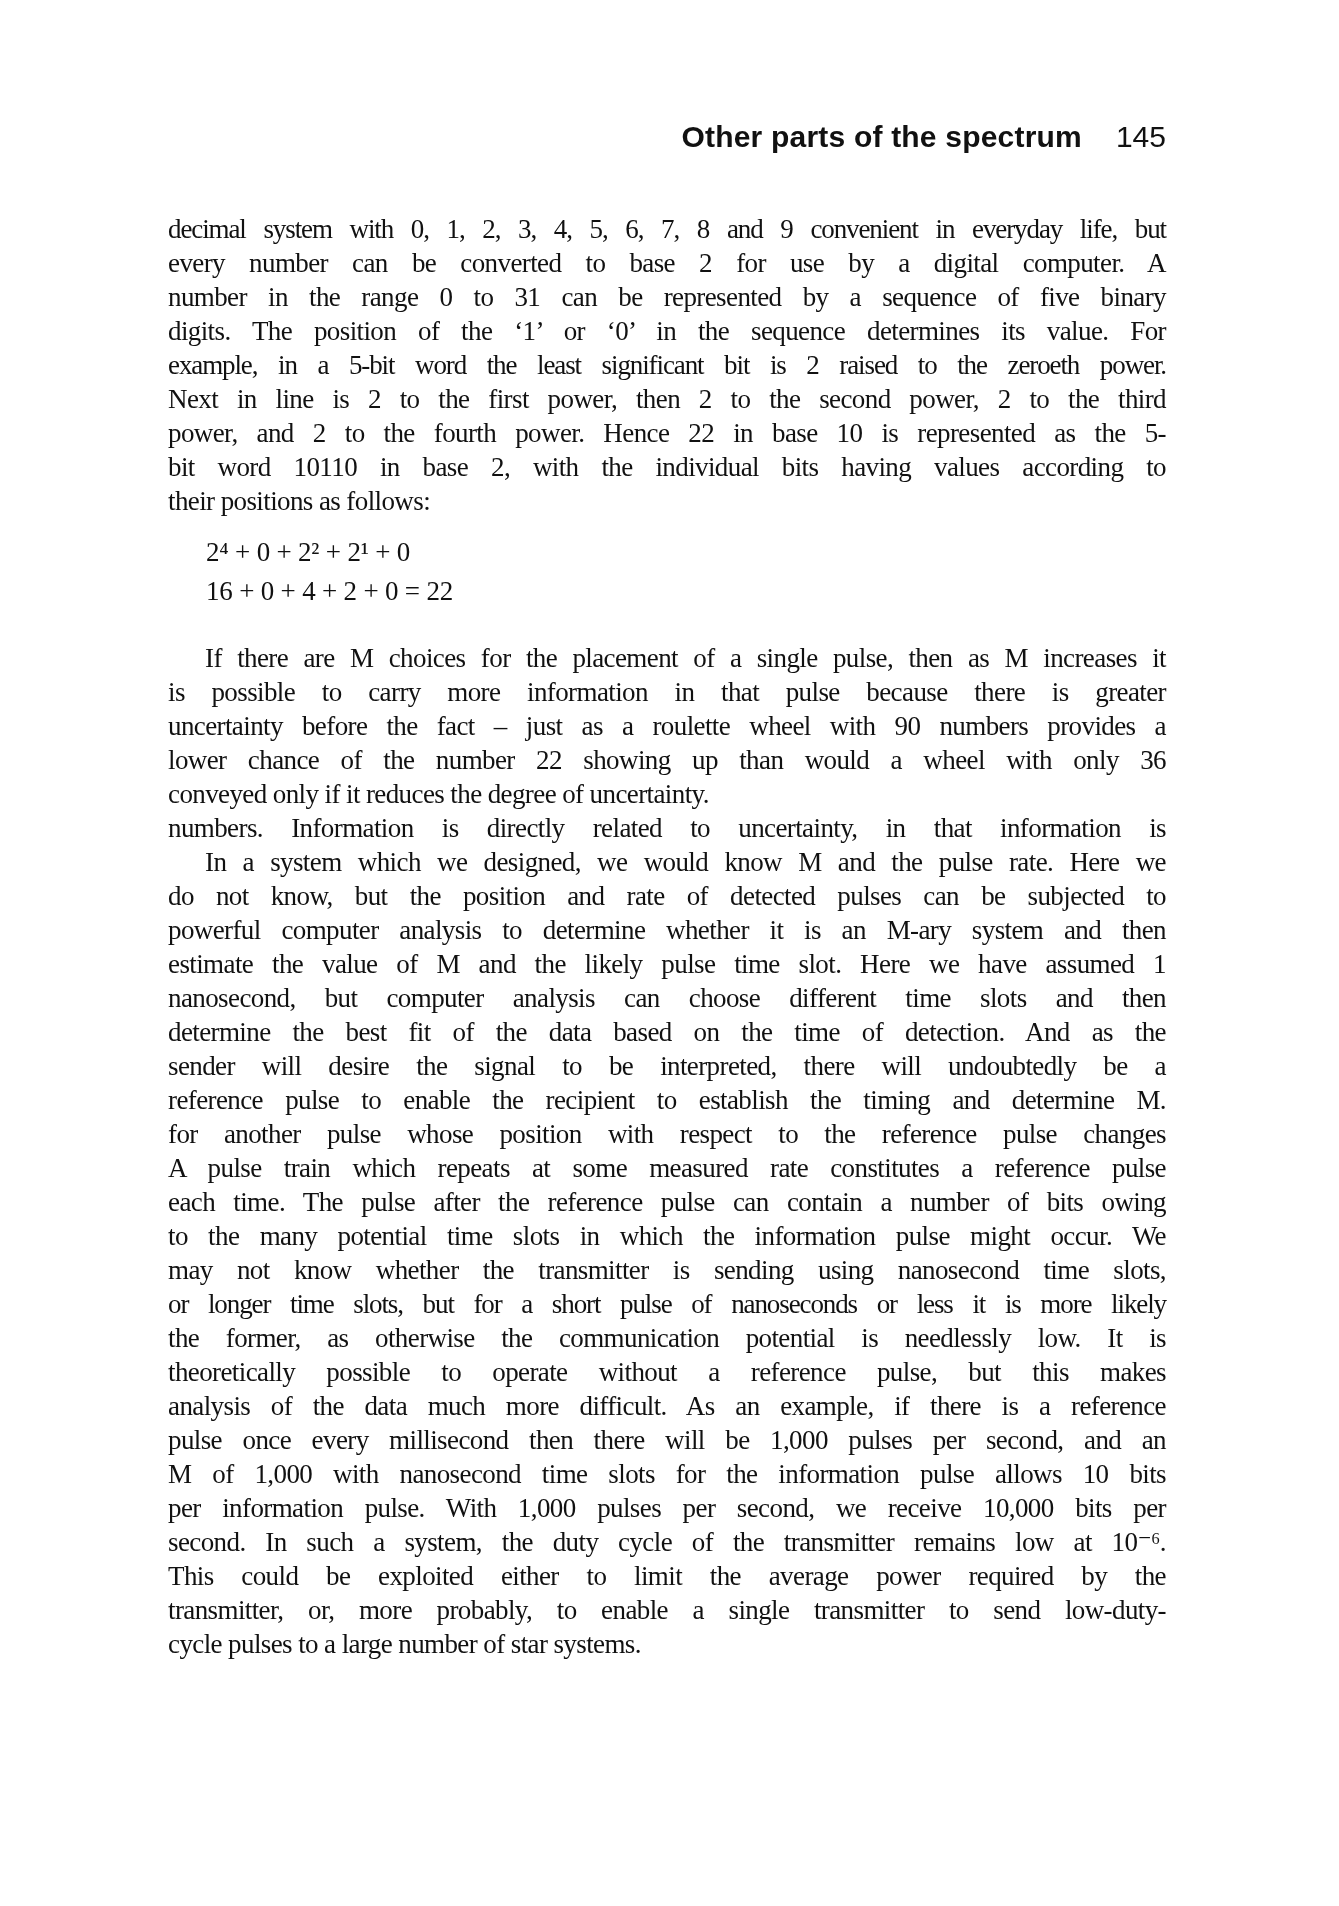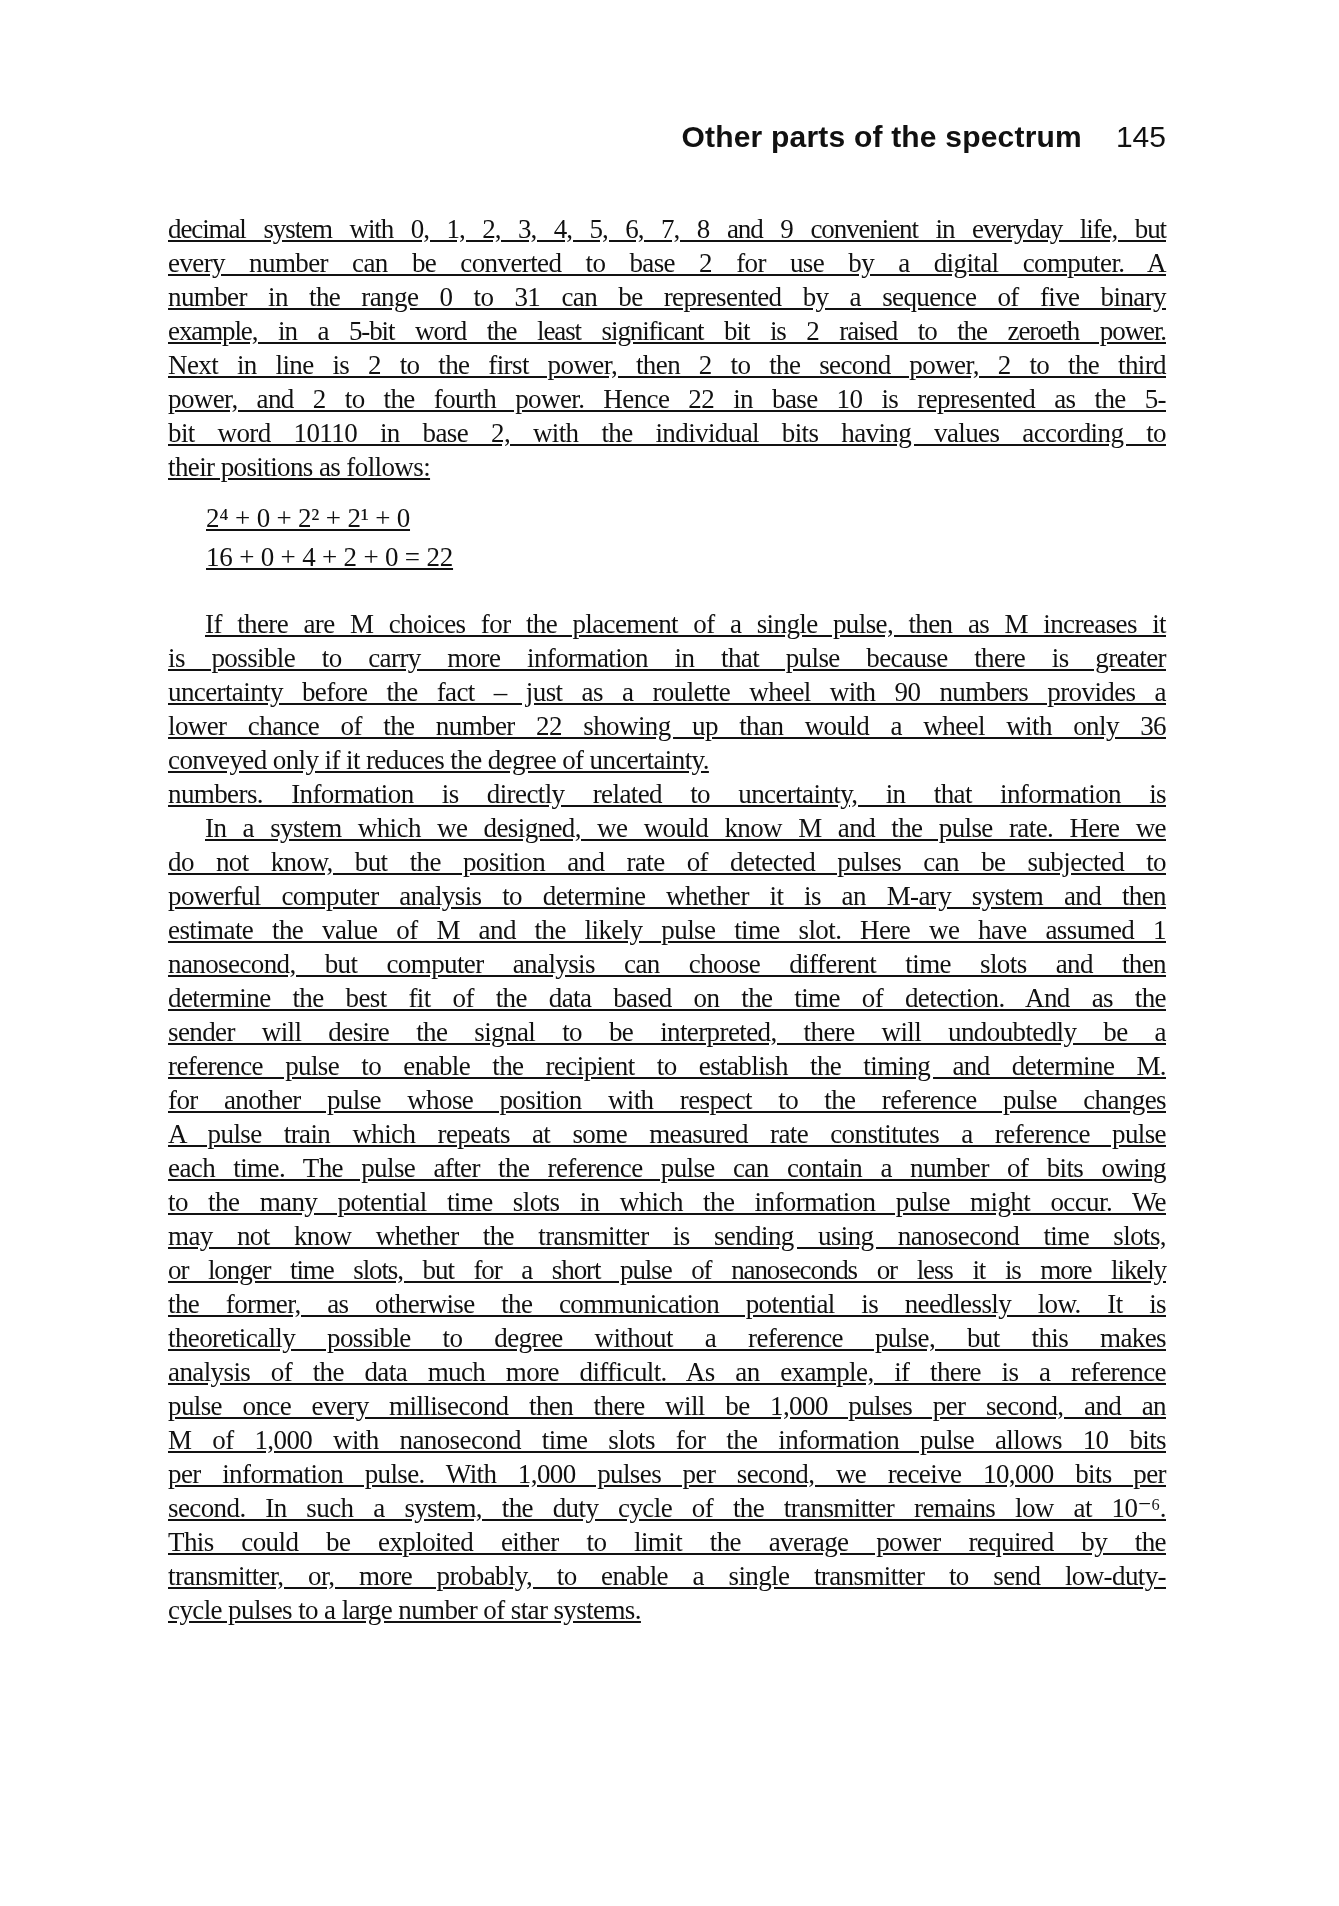--- a/index.html
+++ b/index.html
@@ -43,21 +43,20 @@
     font-weight: normal;
   }
   .body-text {
     position: absolute;
     left: 168px;
     width: 998px;
     top: 212px;
     font-size: 27px;
     line-height: 34px;
     letter-spacing: -0.6px;
-    text-decoration: underline;
   }
   .para { margin: 0; }
   .ln {
     text-align: justify;
     text-align-last: justify;
     white-space: normal;
   }
   .ln.last {
     text-align: center;
     text-align-last: left;
@@ -84,20 +83,21 @@
     <span class="htitle">Other parts of the spectrum</span>
     <span class="hpage">145</span>
   </div>
 
   <div class="body-text">
 
     <div class="para">
       <div class="ln tight">decimal system with 0, 1, 2, 3, 4, 5, 6, 7, 8 and 9 convenient in everyday life, but</div>
       <div class="ln">every number can be converted to base 2 for use by a digital computer. A</div>
       <div class="ln">number in the range 0 to 31 can be represented by a sequence of five binary</div>
+      <div class="ln">digits. The position of the ‘1’ or ‘0’ in the sequence determines its value. For</div>
       <div class="ln tight">example, in a 5-bit word the least significant bit is 2 raised to the zeroeth power.</div>
       <div class="ln">Next in line is 2 to the first power, then 2 to the second power, 2 to the third</div>
       <div class="ln">power, and 2 to the fourth power. Hence 22 in base 10 is represented as the 5-</div>
       <div class="ln">bit word 10110 in base 2, with the individual bits having values according to</div>
       <div class="ln last">their positions as follows:</div>
     </div>
 
     <div class="equation-block">
       <div class="eq-ln">2⁴ + 0 + 2² + 2¹ + 0</div>
       <div class="eq-ln">16 + 0 + 4 + 2 + 0 = 22</div>
@@ -121,21 +121,21 @@
       <div class="ln">determine the best fit of the data based on the time of detection. And as the</div>
       <div class="ln">sender will desire the signal to be interpreted, there will undoubtedly be a</div>
       <div class="ln">reference pulse to enable the recipient to establish the timing and determine M.</div>
       <div class="ln">for another pulse whose position with respect to the reference pulse changes</div>
       <div class="ln">A pulse train which repeats at some measured rate constitutes a reference pulse</div>
       <div class="ln">each time. The pulse after the reference pulse can contain a number of bits owing</div>
       <div class="ln">to the many potential time slots in which the information pulse might occur. We</div>
       <div class="ln">may not know whether the transmitter is sending using nanosecond time slots,</div>
       <div class="ln tight">or longer time slots, but for a short pulse of nanoseconds or less it is more likely</div>
       <div class="ln">the former, as otherwise the communication potential is needlessly low. It is</div>
-      <div class="ln">theoretically possible to degree without a reference pulse, but this makes</div>
+      <div class="ln">theoretically possible to operate without a reference pulse, but this makes</div>
       <div class="ln">analysis of the data much more difficult. As an example, if there is a reference</div>
       <div class="ln">pulse once every millisecond then there will be 1,000 pulses per second, and an</div>
       <div class="ln">M of 1,000 with nanosecond time slots for the information pulse allows 10 bits</div>
       <div class="ln">per information pulse. With 1,000 pulses per second, we receive 10,000 bits per</div>
       <div class="ln">second. In such a system, the duty cycle of the transmitter remains low at 10⁻⁶.</div>
       <div class="ln">This could be exploited either to limit the average power required by the</div>
       <div class="ln">transmitter, or, more probably, to enable a single transmitter to send low-duty-</div>
       <div class="ln last">cycle pulses to a large number of star systems.</div>
     </div>
 

